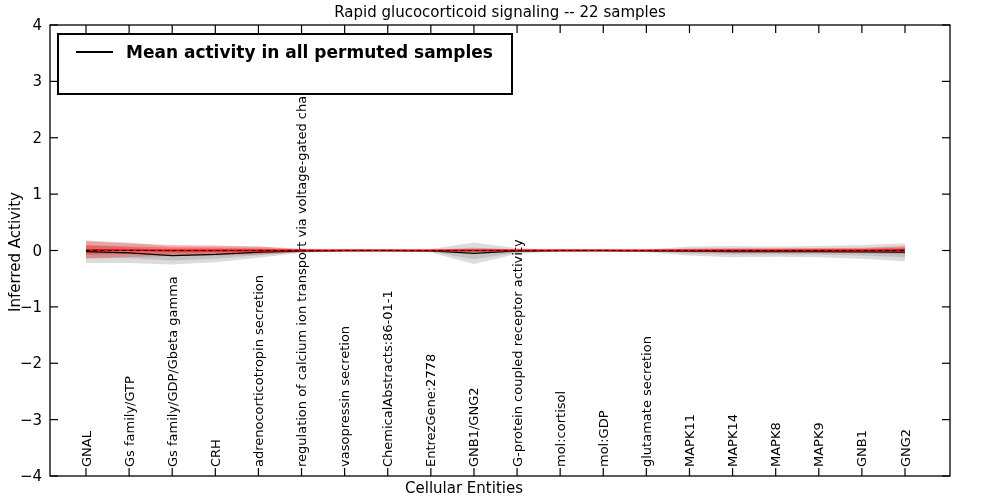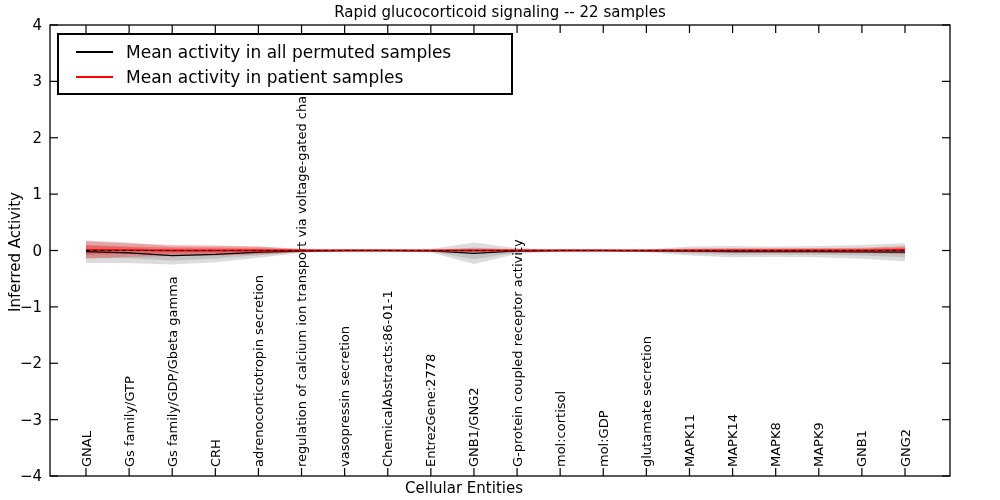--- a/index.html
+++ b/index.html
@@ -7,21 +7,21 @@
           font-family:"DejaVu Sans","Liberation Sans",sans-serif;overflow:hidden;}
   #chart-svg{position:absolute;left:0;top:0;}
   #title{position:absolute;left:0;top:3px;width:1000px;text-align:center;
          font-size:15px;color:#000;}
   #xlabel{position:absolute;left:0;top:479px;width:928px;text-align:center;
           font-size:15px;color:#000;}
   #ylabel{position:absolute;left:-60px;top:243px;width:150px;text-align:center;
           font-size:15px;color:#000;transform:rotate(-90deg);}
   #legend{position:absolute;left:57px;top:33px;width:456px;height:62px;
           background:#ffffff;border:2px solid #000;box-sizing:border-box;
-          display:flex;flex-direction:column;justify-content:space-between;padding:4px 0;}
+          display:flex;flex-direction:column;justify-content:space-between;padding:4px 0;font-weight:bold;}
   .legend-row{display:flex;align-items:center;height:26px;}
   .legend-swatch{width:37px;height:0;border-top-style:solid;border-top-width:2px;
                  margin-left:17px;margin-right:13px;flex:0 0 auto;}
   .legend-label{font-size:17px;color:#000;white-space:nowrap;}
 </style>
 </head>
 <body>
 
 <div id="figure">
   <svg id="chart-svg" width="1000" height="500">
@@ -122,18 +122,14 @@
       <text x="42" y="481" font-size="15px" fill="#000" text-anchor="end" font-family="&quot;DejaVu Sans&quot;,&quot;Liberation Sans&quot;,sans-serif">−4</text>
     </svg>
   <div id="title">Rapid glucocorticoid signaling -- 22 samples</div>
   <div id="ylabel">Inferred Activity</div>
   <div id="xlabel">Cellular Entities</div>
   <div id="legend">
     <div class="legend-row">
       <span class="legend-swatch" style="border-top-color:#000000;"></span>
       <span class="legend-label">Mean activity in all permuted samples</span>
     </div>
-    <div class="legend-row">
-      <span class="legend-swatch" style="border-top-color:#ff0000;"></span>
-      <span class="legend-label">Mean activity in patient samples</span>
-    </div>
   </div>
 </div>
 
 </body></html>

